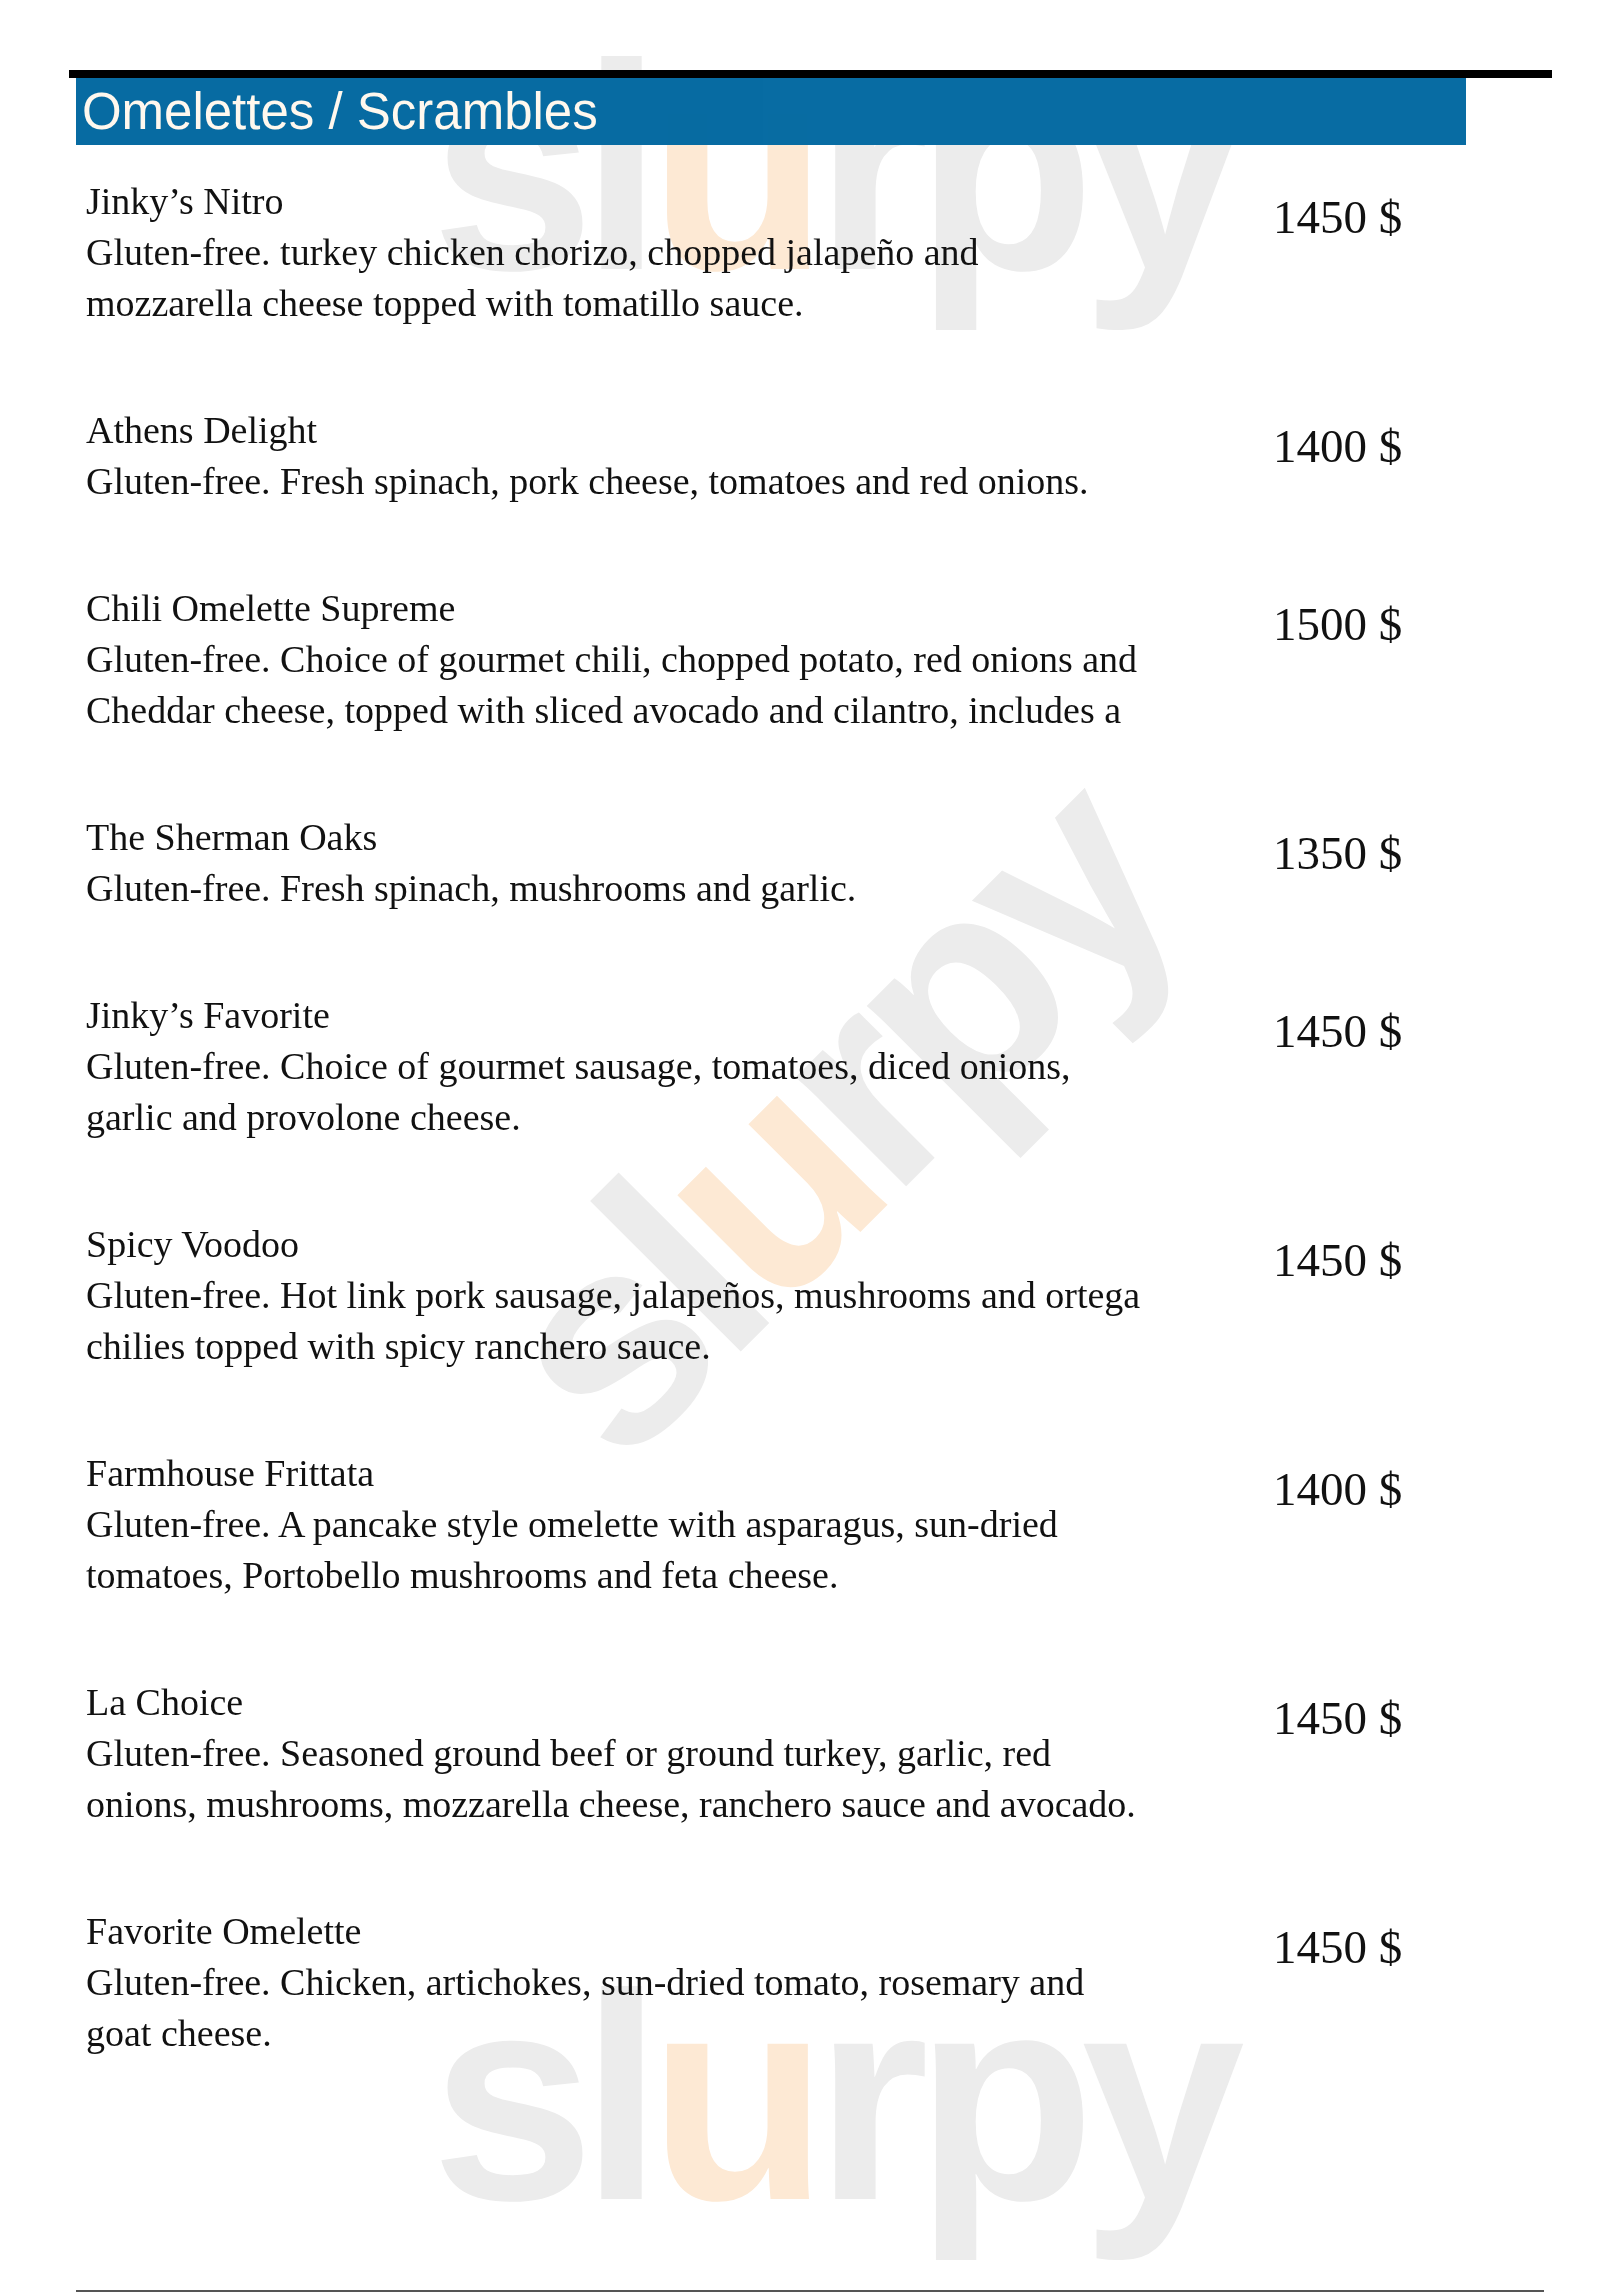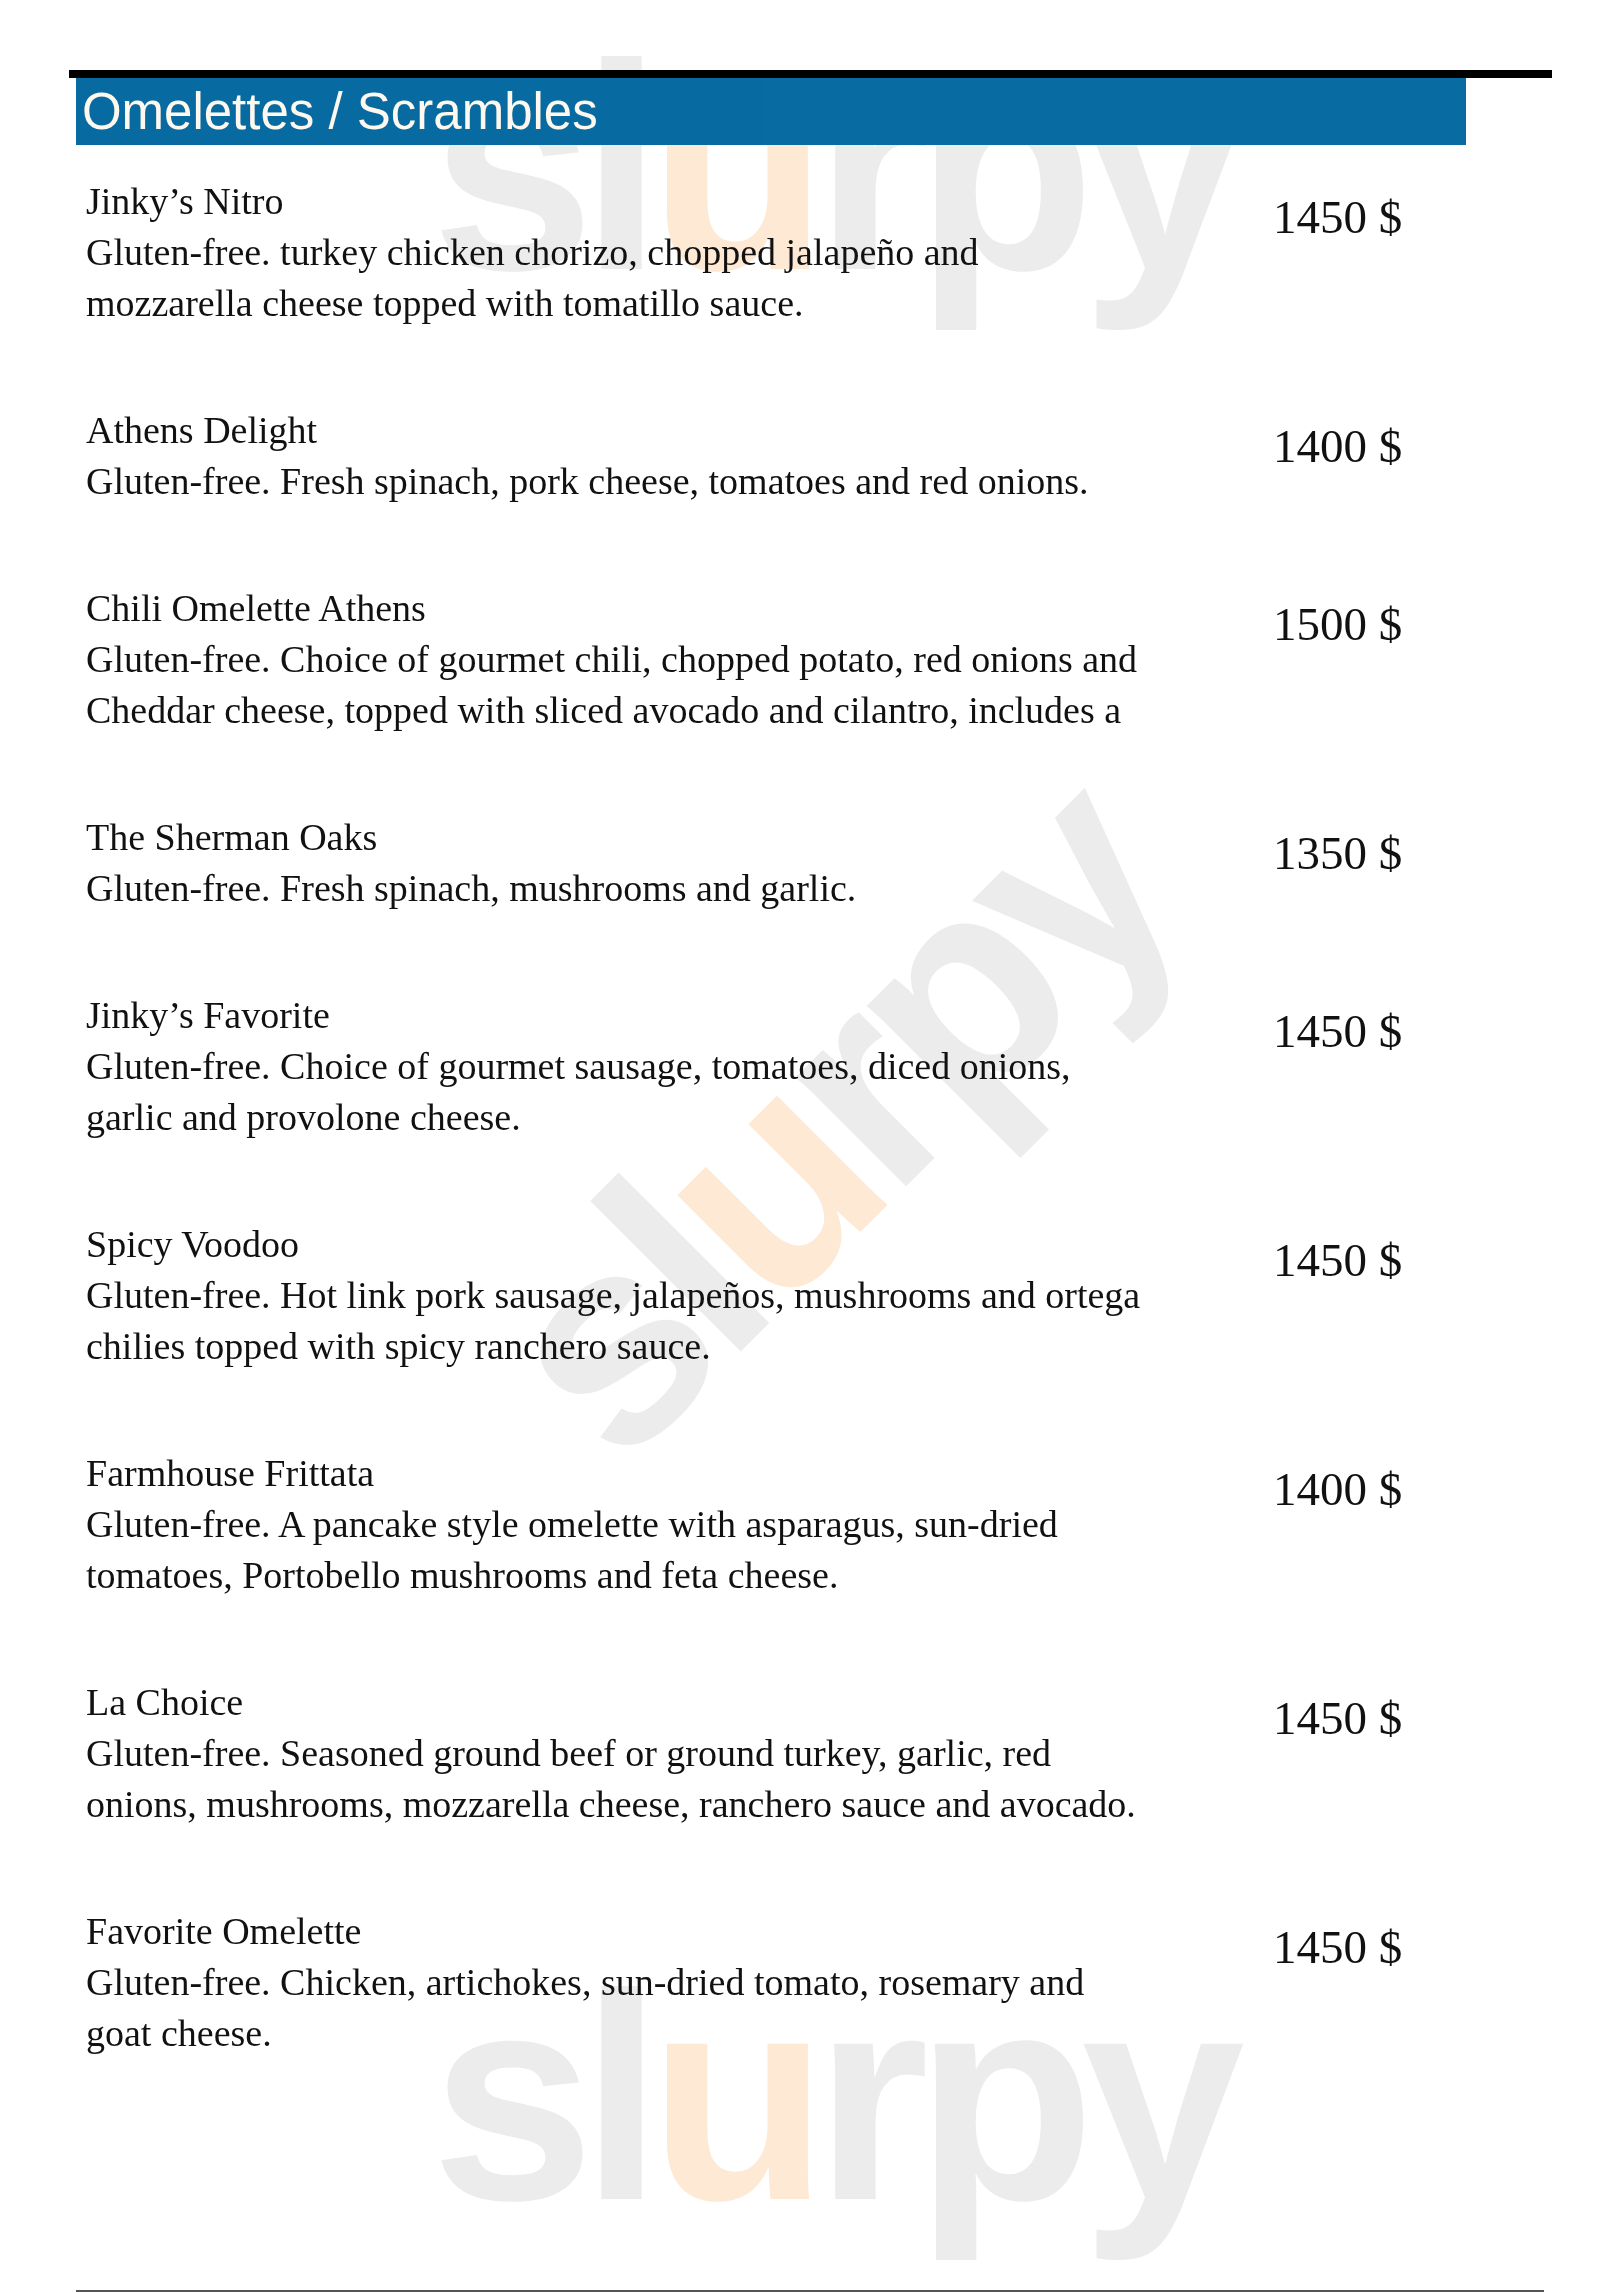--- a/index.html
+++ b/index.html
@@ -124,21 +124,21 @@
     <div class="item-desc-line">mozzarella cheese topped with tomatillo sauce.</div>
   </div>
 
   <div class="menu-item">
     <div class="item-name">Athens Delight</div>
     <div class="item-price">1400 $</div>
     <div class="item-desc-line">Gluten-free. Fresh spinach, pork cheese, tomatoes and red onions.</div>
   </div>
 
   <div class="menu-item">
-    <div class="item-name">Chili Omelette Athens</div>
+    <div class="item-name">Chili Omelette Supreme</div>
     <div class="item-price">1500 $</div>
     <div class="item-desc-line">Gluten-free. Choice of gourmet chili, chopped potato, red onions and</div>
     <div class="item-desc-line">Cheddar cheese, topped with sliced avocado and cilantro, includes a</div>
   </div>
 
   <div class="menu-item">
     <div class="item-name">The Sherman Oaks</div>
     <div class="item-price">1350 $</div>
     <div class="item-desc-line">Gluten-free. Fresh spinach, mushrooms and garlic.</div>
   </div>

